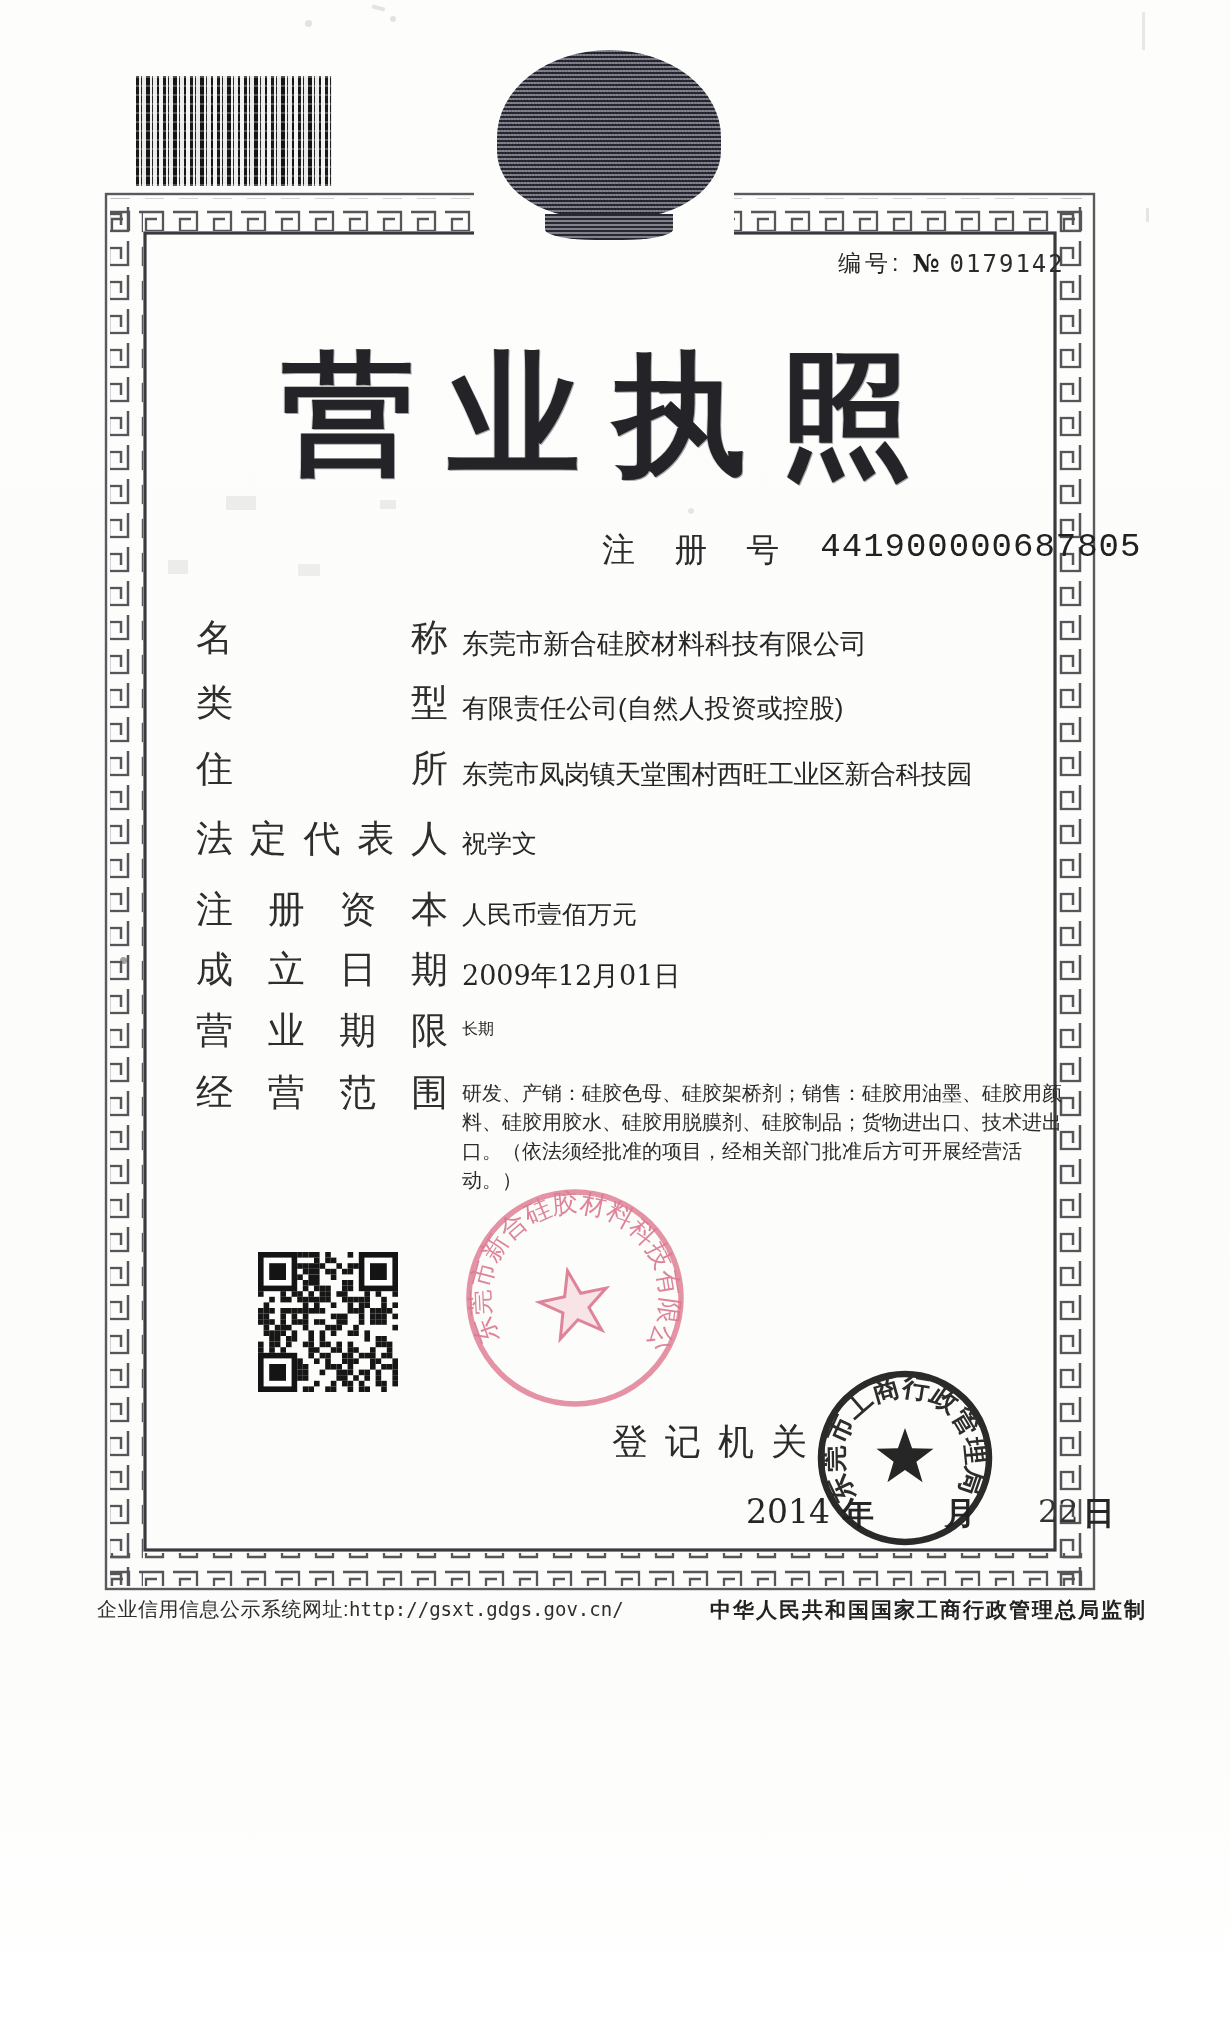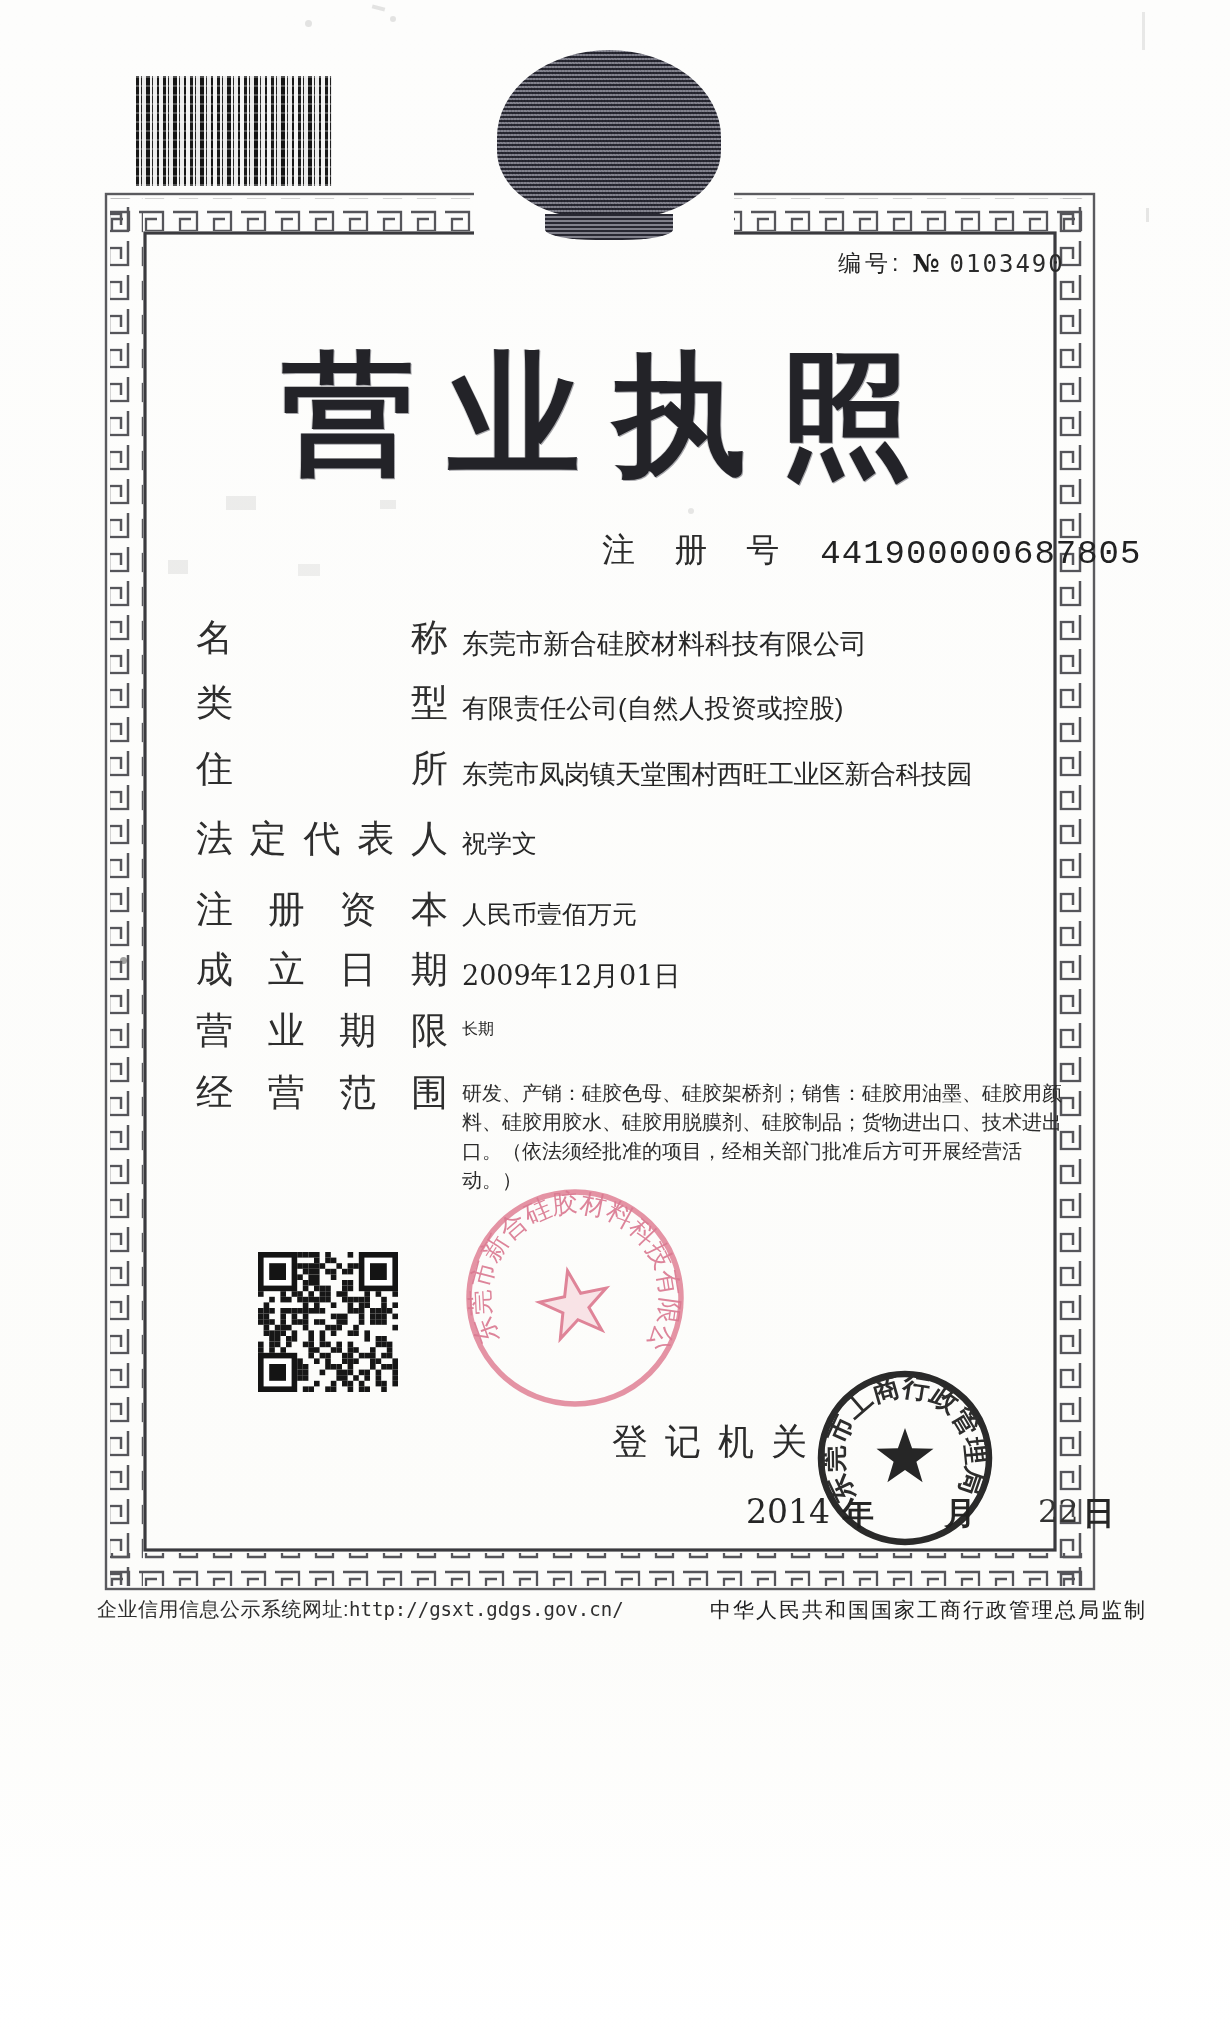--- a/index.html
+++ b/index.html
@@ -36,21 +36,21 @@
   .serial .lab{font-size:23px;letter-spacing:4px;color:#262626;}
   .serial .no{font-family:"DejaVu Serif",serif;font-weight:bold;font-size:25px;color:#1e1e1e;}
   .serial .num{font-family:"DejaVu Sans Mono",monospace;font-size:24px;letter-spacing:2px;color:#2b2b2b;}
 
   
   .title{position:absolute;left:282px;top:336px;font-size:132px;line-height:1.2;
     font-weight:800;letter-spacing:34px;color:#232328;white-space:nowrap;
     text-shadow:1px 1px 0 rgba(60,60,70,.45), -1px 0 0 rgba(90,90,100,.25);}
 
   
-  .regno{position:absolute;left:602px;top:528px;display:flex;align-items:flex-end;gap:26px;}
+  .regno{position:absolute;left:602px;top:528px;display:flex;align-items:flex-start;gap:26px;}
   .regno .lab{font-size:33px;letter-spacing:15px;color:#2c2c2c;}
   .regno .num{font-family:Liberation Mono, monospace;font-size:34px;letter-spacing:1px;color:#222;}
 
   
   .frow{position:absolute;left:196px;display:flex;align-items:flex-start;width:880px;}
   .flabel{width:252px;font-size:37px;color:#2e2e2e;font-weight:500;
           text-align:justify;text-align-last:justify;line-height:1.15;}
   .fvalue{margin-left:14px;margin-top:9px;font-size:26px;color:#262626;flex:1;}
   .fr1{top:617px}.fr2{top:682px}.fr3{top:748px}.fr4{top:818px}
   .fr5{top:889px}.fr6{top:949px}.fr7{top:1010px}.fr8{top:1072px}
@@ -73,21 +73,21 @@
   .dateline{position:absolute;left:746px;top:1492px;display:flex;align-items:flex-start;font-size:32px;color:#262626;}
   .dateline .y{font-family:"DejaVu Serif",serif;font-size:33px;}
   .dateline .u{margin-left:12px;font-weight:600;}
   .dateline .sp1{width:58px;}.dateline .sp2{width:36px;}
   .dateline .d{font-family:"DejaVu Serif",serif;margin-left:26px;color:#333;}
   .dateline .du{margin-left:4px;font-weight:600;}
 
   
   .foot-left{position:absolute;left:97px;top:1596px;font-size:20px;color:#2f2f2f;letter-spacing:.5px;}
   .foot-left .url{font-family:"DejaVu Sans Mono",monospace;font-size:19px;letter-spacing:0;}
-  .foot-right{position:absolute;left:710px;top:1596px;font-size:21px;letter-spacing:2px;color:#222;font-weight:400;}
+  .foot-right{position:absolute;left:710px;top:1596px;font-size:21px;letter-spacing:2px;color:#222;font-weight:700;}
 
   
   .art{position:absolute;background:#8a8a8a;opacity:.22;}
   .a1{left:372px;top:6px;width:13px;height:4px;transform:rotate(14deg);}
   .a2{left:390px;top:16px;width:6px;height:6px;border-radius:50%;}
   .a3{left:305px;top:20px;width:7px;height:7px;border-radius:50%;}
   .a4{left:226px;top:496px;width:30px;height:14px;opacity:.14;}
   .a5{left:380px;top:500px;width:16px;height:9px;opacity:.14;}
   .a6{left:168px;top:560px;width:20px;height:14px;opacity:.15;}
   .a7{left:298px;top:564px;width:22px;height:12px;opacity:.13;}
@@ -119,21 +119,21 @@
     <rect x="1058" y="198" width="33" height="1388" fill="url(#gkv)"></rect>
     <rect x="474" y="190" width="260" height="47" fill="#fdfdfc"></rect>
   </svg>
 
   <div class="barcode"></div>
   <div class="emblem"></div>
 
   <div class="serial">
     <span class="lab">编号:</span>
     <span class="no">№</span>
-    <span class="num">0103490</span>
+    <span class="num">0179142</span>
   </div>
 
   <div class="title">营业执照</div>
 
   <div class="regno">
     <span class="lab">注 册 号</span>
     <span class="num">441900000687805</span>
   </div>
 
   <div class="frow fr1">

